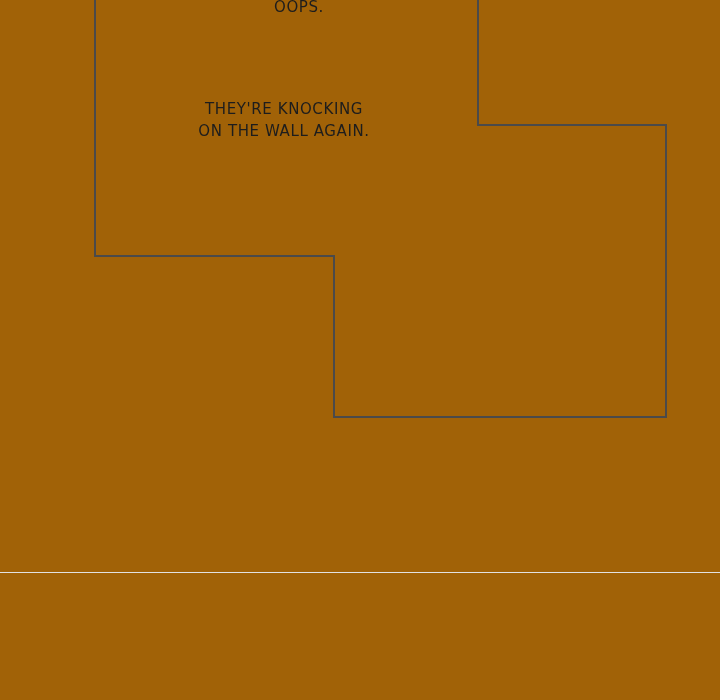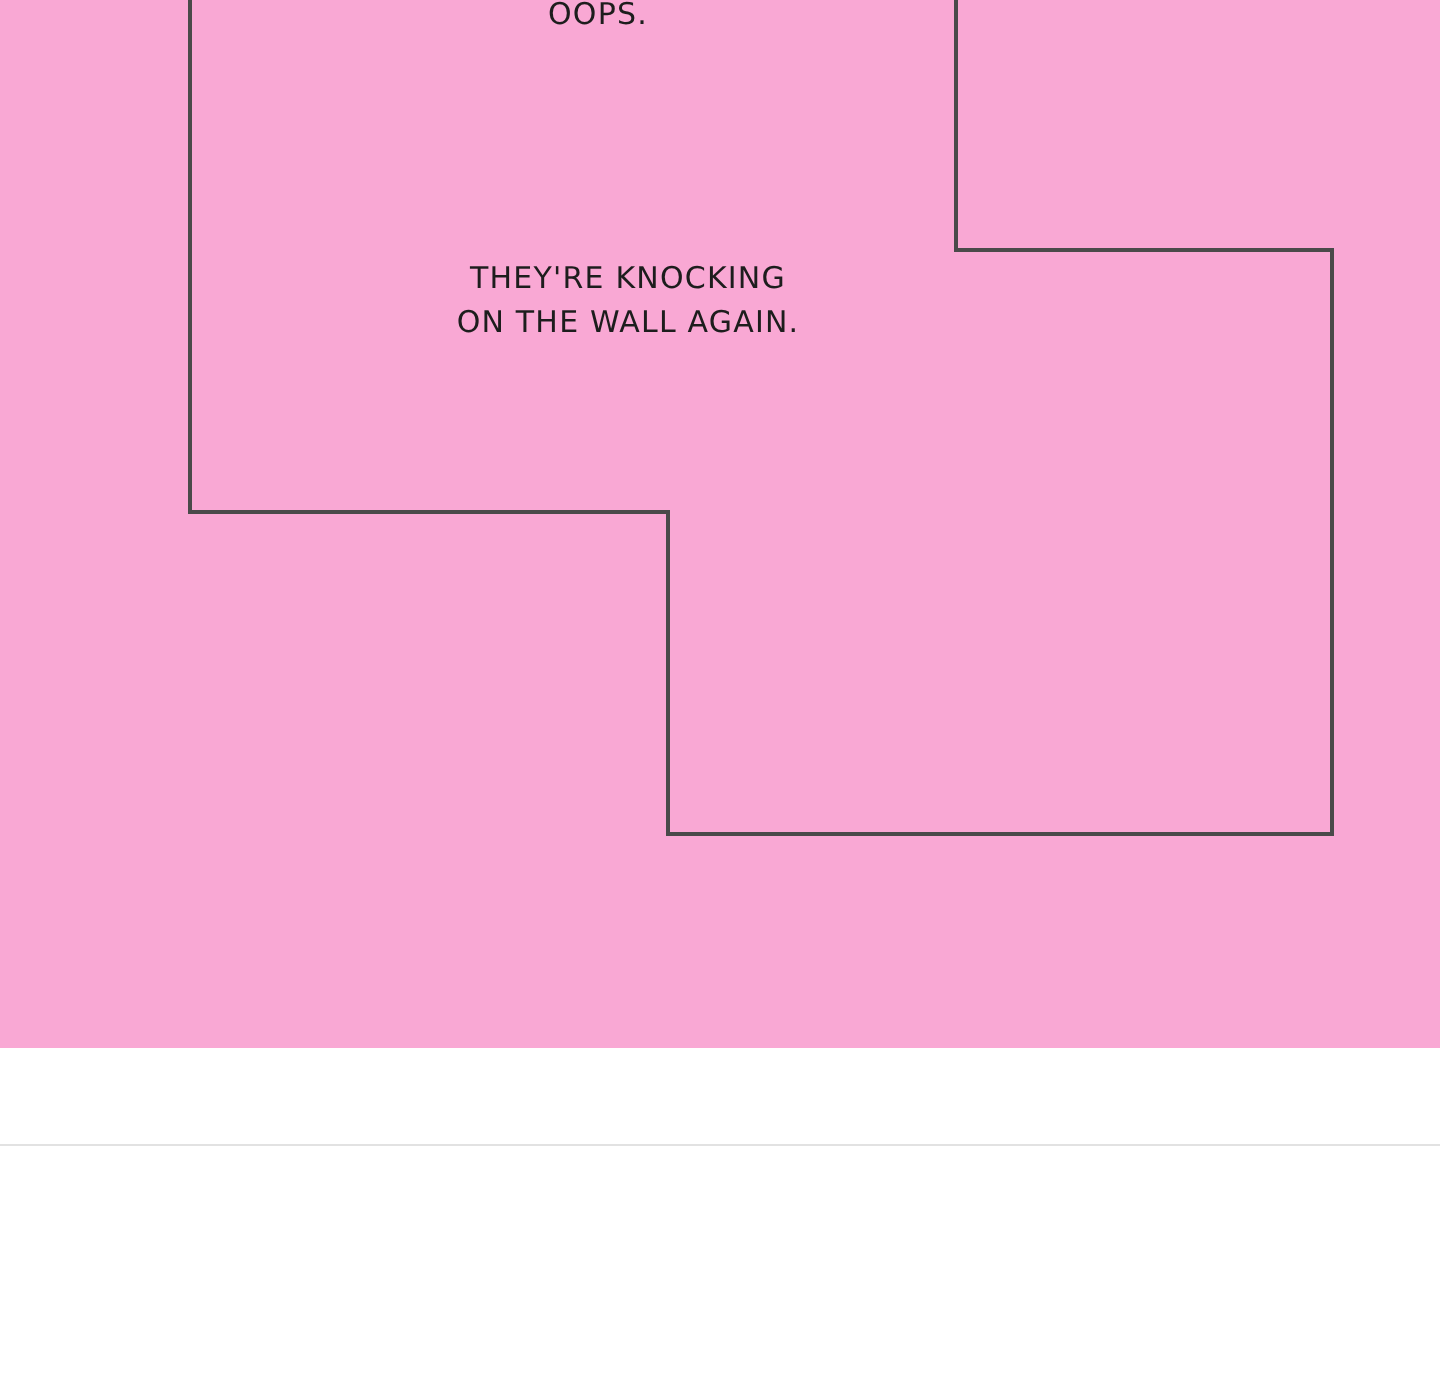--- a/index.html
+++ b/index.html
@@ -13,22 +13,22 @@
     position: relative;
     overflow: hidden;
     font-family: "DejaVu Sans", sans-serif;
   }
 
   .page {
     position: absolute;
     left: 0;
     top: 0;
     width: 720px;
-    height: 524px;
-    background: #f9a8d4;
+    height: 700px;
+    background: #a16207;
   }
 
   
   .panel-line {
     position: absolute;
     background: #4a4a4a;
   }
 
   
   .line-left-vert {
@@ -99,24 +99,23 @@
     white-space: pre-line;
     text-transform: uppercase;
   }
 
   .d-oops {
     left: 214px;
     top: -4px;
     width: 170px;
   }
   .d-knocking {
-    left: 194px;
+    left: 164px;
     top: 98px;
     width: 240px;
-    margin-top: 30px;
   }
   .d-loud {
     left: 400px;
     top: 245px;
     width: 240px;
   }
 </style>
 </head>
 <body>
 

